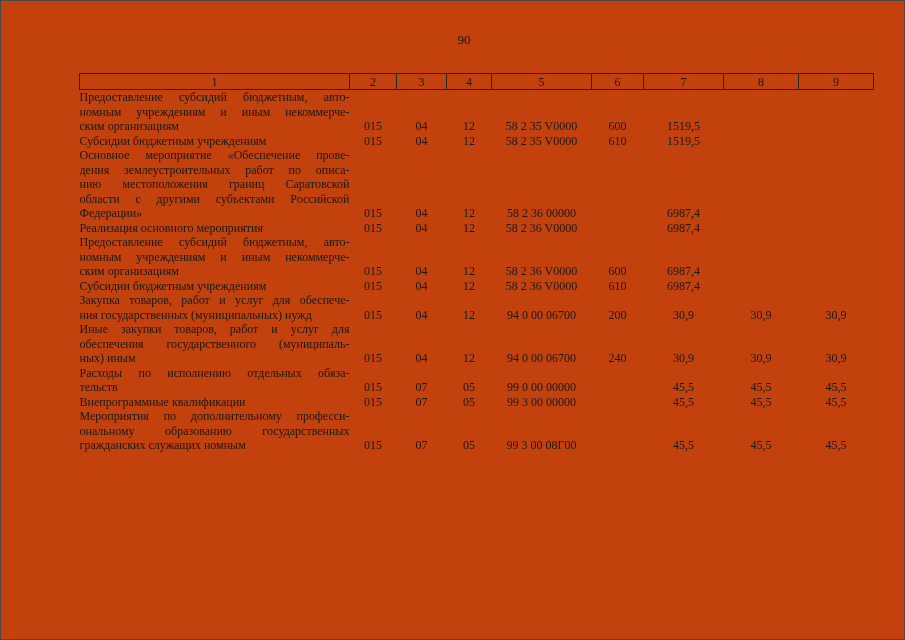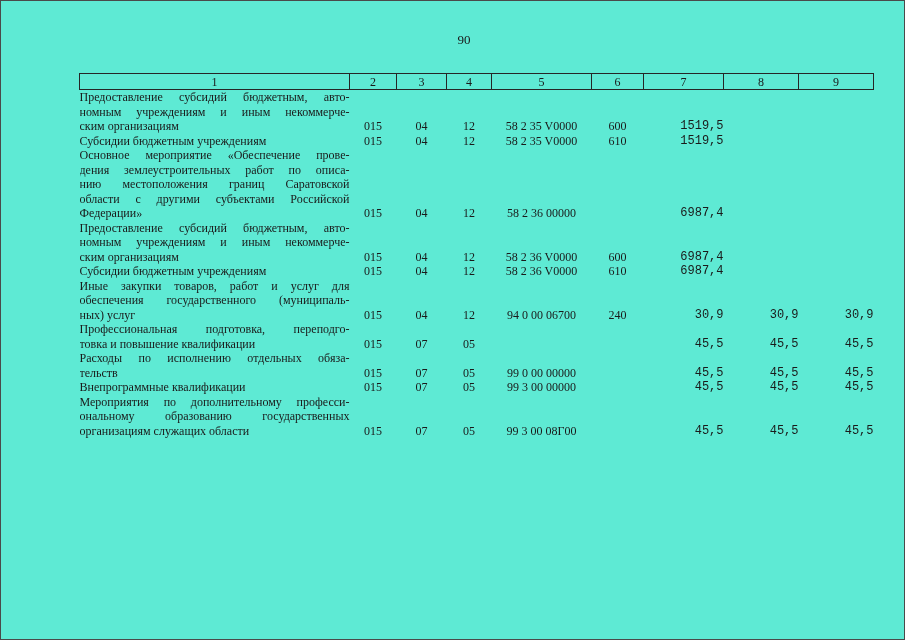--- a/index.html
+++ b/index.html
@@ -1,19 +1,19 @@
 <!DOCTYPE html>
 <html lang="ru"><head>
 <meta charset="utf-8">
 <style>
   html,body{margin:0;padding:0;background:#e8e8e8;}
   .page{
     position:relative;
     width:905px;height:640px;
-    background:#5eead4;
+    background:#c2410c;
     border:1px solid #4a4a4a;
     box-sizing:border-box;
     font-family:"Liberation Serif","DejaVu Serif",serif;
     color:#1a1a1a;
     overflow:hidden;
   }
   .pagenum{
     position:absolute;top:31px;left:408px;width:110px;
     text-align:center;font-size:13px;
   }
@@ -27,21 +27,21 @@
     border:1.5px solid #262626;
     height:15px;line-height:14px;
     text-align:center;vertical-align:middle;
     font-size:12px;
   }
   td.c1{padding-left:8px;padding-right:1px;}
   .line{height:14.5px;overflow:hidden;}
   .line.just{text-align:justify;text-align-last:justify;}
   .line.last{text-align:left;}
   td.cc{text-align:center;}
-  td.cr{text-align:right;font-family:Liberation Mono, monospace;}
+  td.cr{text-align:center;}
   td.c7{padding-right:9px;}
   td.c8{padding-right:7px;}
   td.c9{padding-right:6px;}
 </style>
 </head>
 <body>
 
 <div class="page">
   <div class="pagenum">90</div>
 
@@ -112,20 +112,33 @@
     <td class="cc c2">015</td>
     <td class="cc c3">04</td>
     <td class="cc c4">12</td>
     <td class="cc c5">58 2 36 00000</td>
     <td class="cc c6"></td>
     <td class="cr c7">6987,4</td>
     <td class="cr c8"></td>
     <td class="cr c9"></td>
   </tr>
 
+  <tr>
+    <td class="c1">
+            <div class="line last">Реализация основного мероприятия</div>
+          </td>
+    <td class="cc c2">015</td>
+    <td class="cc c3">04</td>
+    <td class="cc c4">12</td>
+    <td class="cc c5">58 2 36 V0000</td>
+    <td class="cc c6"></td>
+    <td class="cr c7">6987,4</td>
+    <td class="cr c8"></td>
+    <td class="cr c9"></td>
+  </tr>
 
   <tr>
     <td class="c1">
             <div class="line just">Предоставление субсидий бюджетным, авто-</div>
             <div class="line just">номным учреждениям и иным некоммерче-</div>
             <div class="line last">ским организациям</div>
           </td>
     <td class="cc c2">015</td>
     <td class="cc c3">04</td>
     <td class="cc c4">12</td>
@@ -145,92 +158,92 @@
     <td class="cc c4">12</td>
     <td class="cc c5">58 2 36 V0000</td>
     <td class="cc c6">610</td>
     <td class="cr c7">6987,4</td>
     <td class="cr c8"></td>
     <td class="cr c9"></td>
   </tr>
 
 
 
+  <tr>
+    <td class="c1">
+            <div class="line just">Закупка товаров, работ и услуг для обеспече-</div>
+            <div class="line last">ния государственных (муниципальных) нужд</div>
+          </td>
+    <td class="cc c2">015</td>
+    <td class="cc c3">04</td>
+    <td class="cc c4">12</td>
+    <td class="cc c5">94 0 00 06700</td>
+    <td class="cc c6">200</td>
+    <td class="cr c7">30,9</td>
+    <td class="cr c8">30,9</td>
+    <td class="cr c9">30,9</td>
+  </tr>
 
   <tr>
     <td class="c1">
             <div class="line just">Иные закупки товаров, работ и услуг для</div>
             <div class="line just">обеспечения государственного (муниципаль-</div>
-            <div class="line last">ных) услуг</div>
+            <div class="line last">ных) иным</div>
           </td>
     <td class="cc c2">015</td>
     <td class="cc c3">04</td>
     <td class="cc c4">12</td>
     <td class="cc c5">94 0 00 06700</td>
     <td class="cc c6">240</td>
     <td class="cr c7">30,9</td>
     <td class="cr c8">30,9</td>
     <td class="cr c9">30,9</td>
   </tr>
 
 
-  <tr>
-    <td class="c1">
-            <div class="line just">Профессиональная подготовка, переподго-</div>
-            <div class="line last">товка и повышение квалификации</div>
+
+  <tr>
+    <td class="c1">
+            <div class="line just">Расходы по исполнению отдельных обяза-</div>
+            <div class="line last">тельств</div>
           </td>
     <td class="cc c2">015</td>
     <td class="cc c3">07</td>
     <td class="cc c4">05</td>
-    <td class="cc c5"></td>
+    <td class="cc c5">99 0 00 00000</td>
     <td class="cc c6"></td>
     <td class="cr c7">45,5</td>
     <td class="cr c8">45,5</td>
     <td class="cr c9">45,5</td>
   </tr>
 
   <tr>
     <td class="c1">
-            <div class="line just">Расходы по исполнению отдельных обяза-</div>
-            <div class="line last">тельств</div>
+            <div class="line last">Внепрограммные квалификации</div>
           </td>
     <td class="cc c2">015</td>
     <td class="cc c3">07</td>
     <td class="cc c4">05</td>
-    <td class="cc c5">99 0 00 00000</td>
+    <td class="cc c5">99 3 00 00000</td>
     <td class="cc c6"></td>
     <td class="cr c7">45,5</td>
     <td class="cr c8">45,5</td>
     <td class="cr c9">45,5</td>
   </tr>
 
   <tr>
     <td class="c1">
-            <div class="line last">Внепрограммные квалификации</div>
+            <div class="line just">Мероприятия по дополнительному професси-</div>
+            <div class="line just">ональному образованию государственных</div>
+            <div class="line last">гражданских служащих номным</div>
           </td>
     <td class="cc c2">015</td>
     <td class="cc c3">07</td>
     <td class="cc c4">05</td>
-    <td class="cc c5">99 3 00 00000</td>
+    <td class="cc c5">99 3 00 08Г00</td>
     <td class="cc c6"></td>
     <td class="cr c7">45,5</td>
     <td class="cr c8">45,5</td>
     <td class="cr c9">45,5</td>
   </tr>
-
-  <tr>
-    <td class="c1">
-            <div class="line just">Мероприятия по дополнительному професси-</div>
-            <div class="line just">ональному образованию государственных</div>
-            <div class="line last">организациям служащих области</div>
-          </td>
-    <td class="cc c2">015</td>
-    <td class="cc c3">07</td>
-    <td class="cc c4">05</td>
-    <td class="cc c5">99 3 00 08Г00</td>
-    <td class="cc c6"></td>
-    <td class="cr c7">45,5</td>
-    <td class="cr c8">45,5</td>
-    <td class="cr c9">45,5</td>
-  </tr>
 </tbody>
   </table>
 </div>
 
 </body></html>

